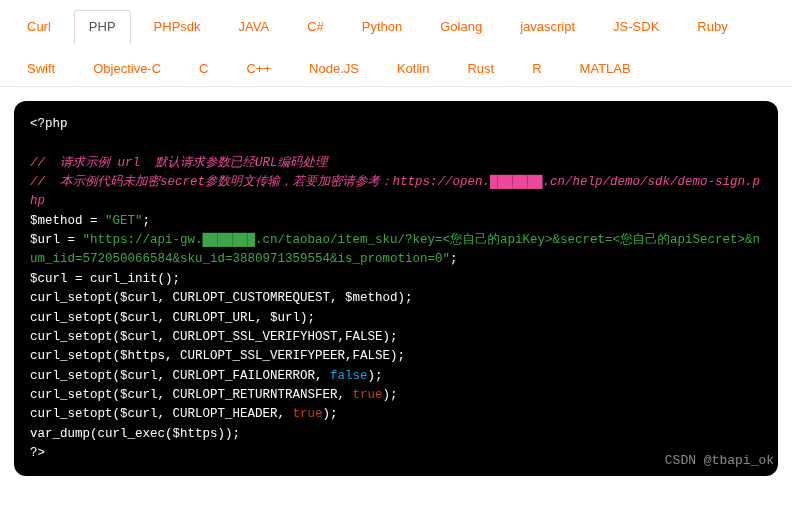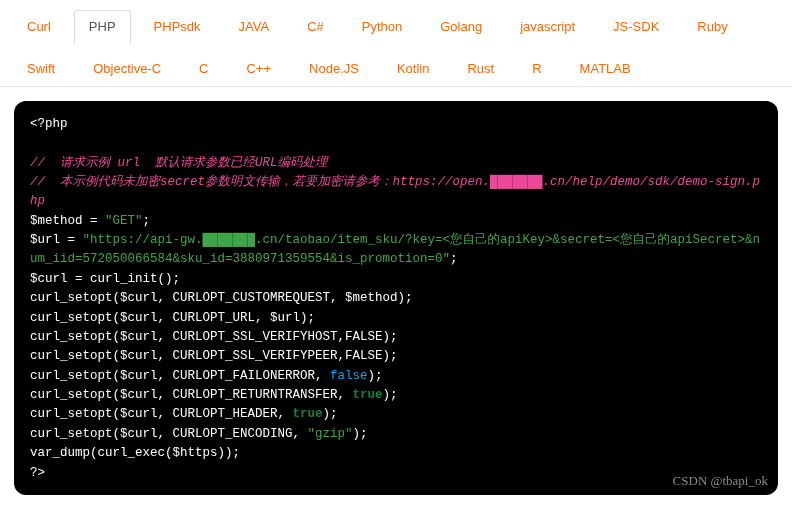--- a/index.html
+++ b/index.html
@@ -41,27 +41,27 @@
     font-size: 12.5px;
     line-height: 1.55;
     color: #fff;
     position: relative;
     overflow: hidden;
   }
   .cmt { color: #ec4899; font-style: italic; }
   .str { color: #3ea648; }
   .kw  { color: #fff; }
   .bool-f { color: #0ea5e9; text-align: center; }
-  .bool-t { color: #15803d; font-weight: bold; }
+  .bool-t { color: #c2410c; }
   .watermark {
     position: absolute;
     bottom: 4px;
-    right: 10px;
+    right: 4px;
     color: #8a8a8a;
-    font-family: Liberation Serif, serif;
+    font-family: Liberation Mono, monospace;
     font-size: 13px;
     font-style: normal;
   }
   .ln { white-space: pre-wrap; word-break: break-all; }
 </style>
 </head>
 <body>
 
 <div class="tabs">
   <div class="tab">Curl</div>
@@ -89,21 +89,20 @@
   <div class="ln kw">&lt;?php</div>
   <div class="ln">&nbsp;</div>
   <div class="ln cmt">//  请求示例 url  默认请求参数已经URL编码处理</div>
   <div class="ln cmt">//  本示例代码未加密secret参数明文传输，若要加密请参考：https://open.███████.cn/help/demo/sdk/demo-sign.php</div>
   <div class="ln"><span class="kw">$method = </span><span class="str">"GET"</span><span class="kw">;</span></div>
   <div class="ln"><span class="kw">$url = </span><span class="str">"https://api-gw.███████.cn/taobao/item_sku/?key=&lt;您自己的apiKey&gt;&amp;secret=&lt;您自己的apiSecret&gt;&amp;num_iid=572050066584&amp;sku_id=3880971359554&amp;is_promotion=0"</span><span class="kw">;</span></div>
   <div class="ln kw">$curl = curl_init();</div>
   <div class="ln kw">curl_setopt($curl, CURLOPT_CUSTOMREQUEST, $method);</div>
   <div class="ln kw">curl_setopt($curl, CURLOPT_URL, $url);</div>
   <div class="ln kw">curl_setopt($curl, CURLOPT_SSL_VERIFYHOST,FALSE);</div>
-  <div class="ln kw">curl_setopt($curl, CURLOPT_SSL_VERIFYPEER,FALSE);</div>
+  <div class="ln kw">curl_setopt($https, CURLOPT_SSL_VERIFYPEER,FALSE);</div>
   <div class="ln"><span class="kw">curl_setopt($curl, CURLOPT_FAILONERROR, </span><span class="bool-f">false</span><span class="kw">);</span></div>
   <div class="ln"><span class="kw">curl_setopt($curl, CURLOPT_RETURNTRANSFER, </span><span class="bool-t">true</span><span class="kw">);</span></div>
   <div class="ln"><span class="kw">curl_setopt($curl, CURLOPT_HEADER, </span><span class="bool-t">true</span><span class="kw">);</span></div>
-  <div class="ln"><span class="kw">curl_setopt($curl, CURLOPT_ENCODING, </span><span class="str">"gzip"</span><span class="kw">);</span></div>
   <div class="ln kw">var_dump(curl_exec($https));</div>
   <div class="ln kw">?&gt;</div>
   <div class="watermark">CSDN @tbapi_ok</div>
 </div>
 
 </body></html>

